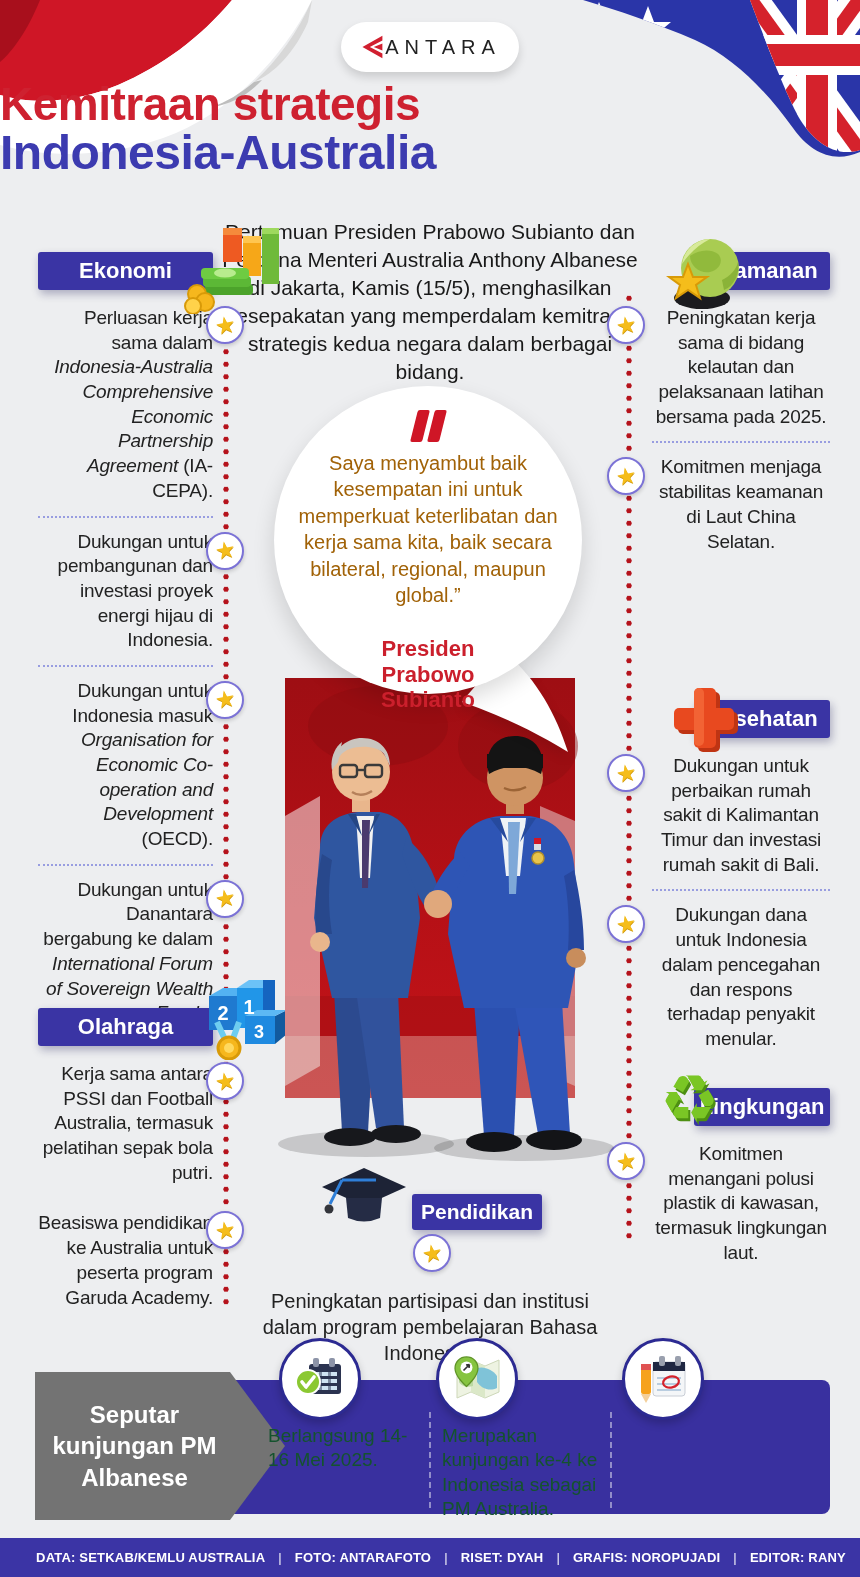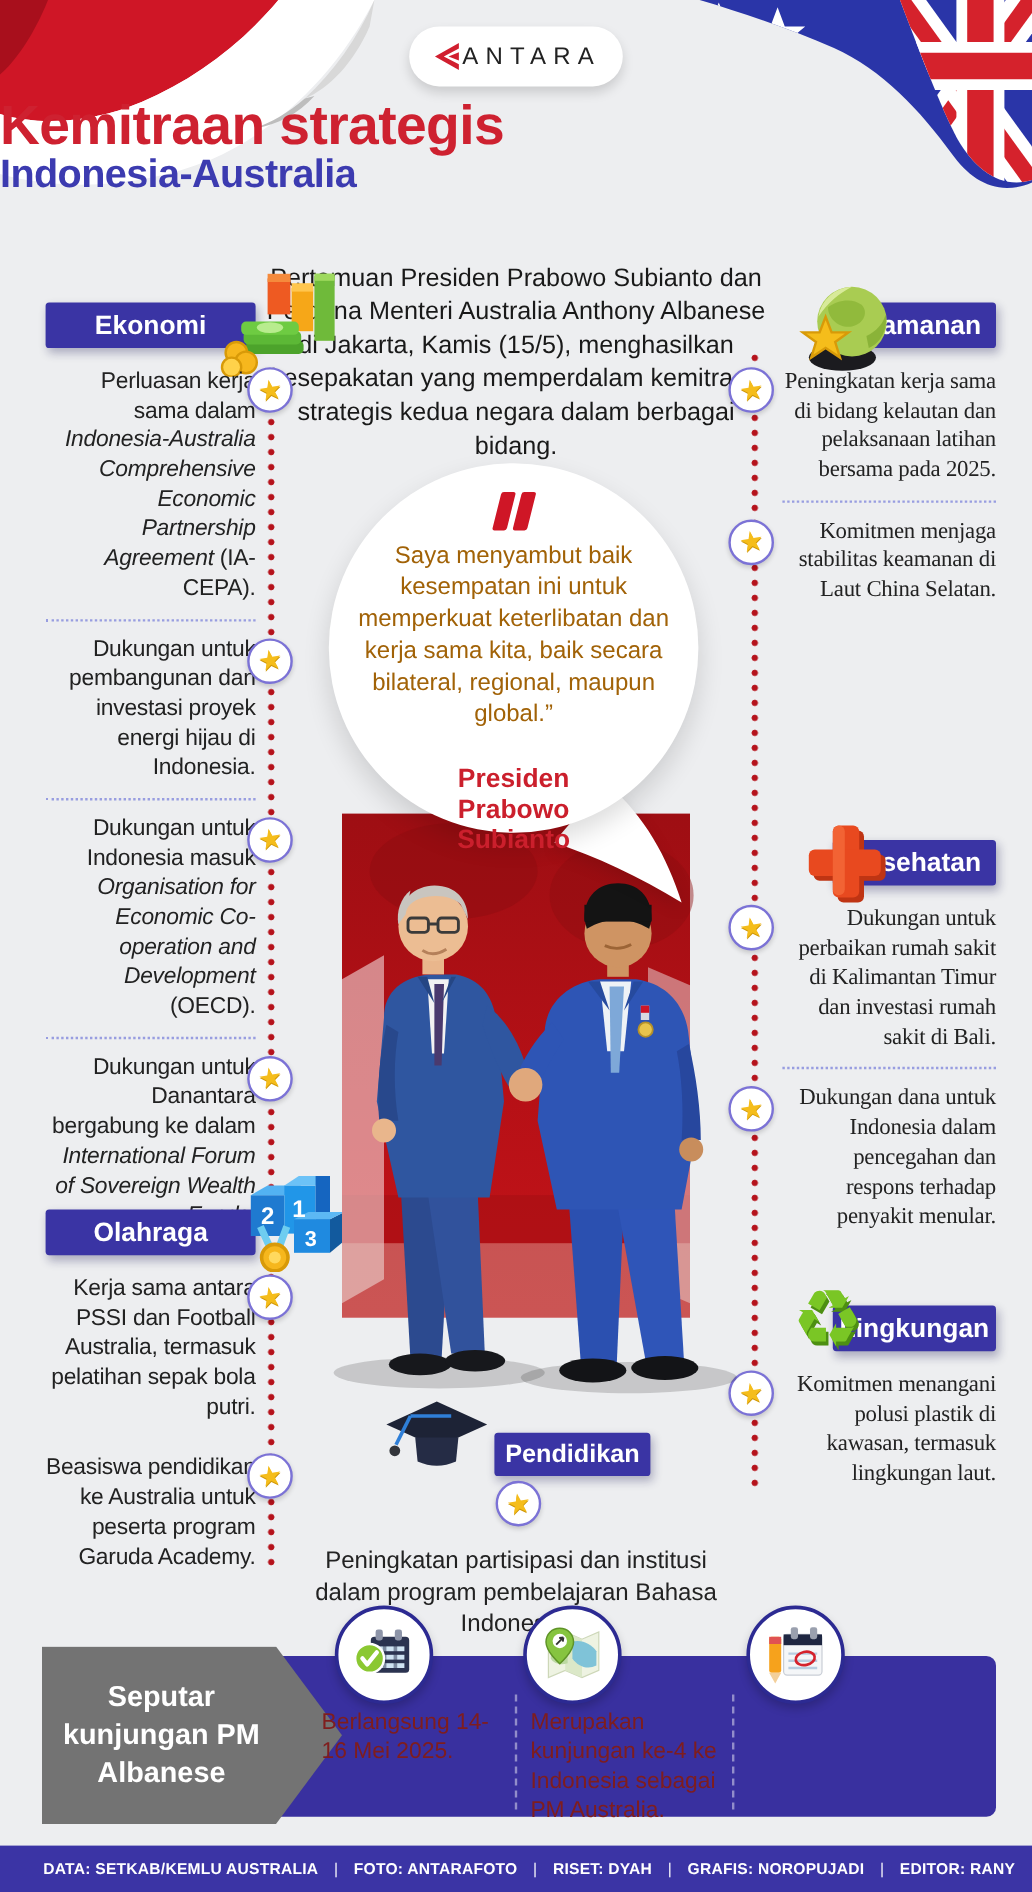--- a/index.html
+++ b/index.html
@@ -9,42 +9,42 @@
   .flag{position:absolute;pointer-events:none;}
   #flag-left{left:0;top:0;}
   #flag-right{left:555px;top:0;}
   
   .logo-pill{position:absolute;left:341px;top:22px;width:178px;height:50px;background:#fff;border-radius:26px;
              box-shadow:0 5px 10px rgba(0,0,0,.15);display:flex;align-items:center;justify-content:center;gap:0;}
   .logo-text{font-size:20px;letter-spacing:6px;color:#222;font-weight:500;}
   
   .title{position:absolute;left:0;top:80px;width:100%;text-align:left;font-weight:700;line-height:1.05;}
   .title .l1{display:block;font-size:46px;color:#ce2130;letter-spacing:-.5px;}
-  .title .l2{display:block;font-size:33px;color:#3c3bb0;letter-spacing:-.5px;}
+  .title .l2{display:block;font-size:48px;color:#3c3bb0;letter-spacing:-.5px;}
   
   .intro{position:absolute;left:213px;top:197px;width:434px;font-size:21px;line-height:1.33;text-align:center;color:#191919;}
   
   .dotline{position:absolute;width:6px;
      background-image:radial-gradient(circle,#b5121b 2.4px,rgba(0,0,0,0) 2.9px);
      background-size:6px 12.5px;background-repeat:repeat-y;}
   #dotline-left{left:223px;top:308px;height:1000px;}
   #dotline-right{left:626px;top:292px;height:950px;}
   
   .sec{position:absolute;}
   .sec-header{position:relative;height:38px;background:#3a34a4;border-radius:3px;
               box-shadow:2px 4px 8px rgba(20,20,80,.3);display:flex;align-items:center;justify-content:center;}
   .sec-header .lbl{color:#fff;font-weight:700;font-size:22px;}
   .sec-icon{position:absolute;}
   .items{margin-top:16px;}
   .item{position:relative;}
   .item p{margin:0;font-size:19px;line-height:1.3;color:#222;letter-spacing:-.2px;}
   .item + .item{border-top:2px dotted #989de0;padding-top:12px;margin-top:12px;}
   .items.no-sep .item + .item{border-top:none;padding-top:0;margin-top:26px;}
   .side-left .item p{text-align:right;}
-  .side-right .item p{text-align:right;font-family:Liberation Serif, serif;}
+  .side-right .item p{text-align:center;}
   .star{position:absolute;width:34px;height:34px;border-radius:50%;background:#fff;border:2px solid #7b72d6;
         box-shadow:0 2px 4px rgba(0,0,0,.18);display:flex;align-items:center;justify-content:center;}
   .star::after{content:"★";color:#f5bd1b;font-size:23px;line-height:1;text-shadow:0 1px 0 #cf9708;transform:rotate(-10deg);}
   .side-left .star{left:168px;top:0;}
   .side-right .star{left:-45px;top:0;}
   .item + .item .star{top:14px;}
   .items.no-sep .item + .item .star{top:0;}
   
   #sec-ekonomi{left:38px;top:252px;width:175px;}
   #sec-ekonomi .sec-icon{right:-66px;top:-24px;}
@@ -78,21 +78,21 @@
   .pend-text{font-size:20px;line-height:1.3;text-align:center;color:#222;}
   
   .banner-blue{position:absolute;left:215px;top:1380px;width:615px;height:134px;background:#39309f;border-radius:8px;}
   .banner-red{position:absolute;left:35px;top:1372px;width:250px;height:148px;background:#737373;
               clip-path:polygon(0 0,78% 0,100% 50%,78% 100%,0 100%);
               display:flex;align-items:center;}
   .banner-red .bt{width:175px;margin-left:12px;text-align:center;color:#fff;font-weight:700;font-size:24px;line-height:1.3;}
   .fact-circle{position:absolute;top:1338px;width:76px;height:76px;background:#fff;border:3px solid #2c2a92;border-radius:50%;
                box-shadow:0 4px 8px rgba(0,0,0,.2);display:flex;align-items:center;justify-content:center;z-index:3;}
   #fc1{left:279px;} #fc2{left:436px;} #fc3{left:622px;}
-  .fact-text{position:absolute;top:1424px;color:#7f1d1d;font-size:19px;line-height:1.28;z-index:3;}
+  .fact-text{position:absolute;top:1424px;color:#14532d;font-size:19px;line-height:1.28;z-index:3;}
   #ft1{left:268px;width:155px;}
   #ft2{left:442px;width:165px;}
   #ft3{left:618px;width:202px;}
   .fact-sep{position:absolute;top:1412px;height:96px;border-left:2px dashed rgba(255,255,255,.45);z-index:3;}
   #fs1{left:429px;} #fs2{left:610px;}
   
   .footer{position:absolute;left:0;top:1538px;width:860px;height:39px;background:#3b34a5;
           display:flex;align-items:center;justify-content:center;padding-left:11px;}
   .footer span{color:#fff;font-size:13px;font-weight:700;letter-spacing:.2px;white-space:nowrap;}
   .footer span + span::before{content:"|";margin:0 13px;font-weight:400;opacity:.95;}

